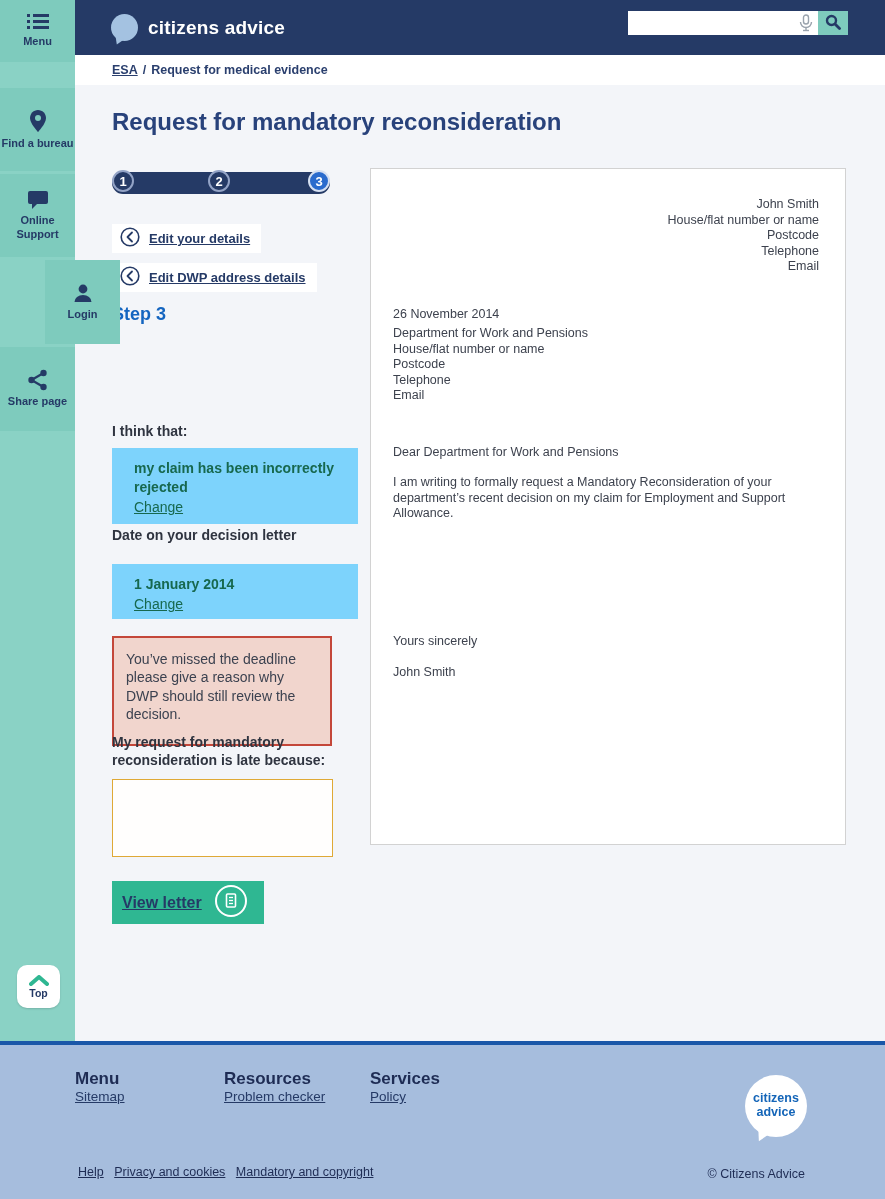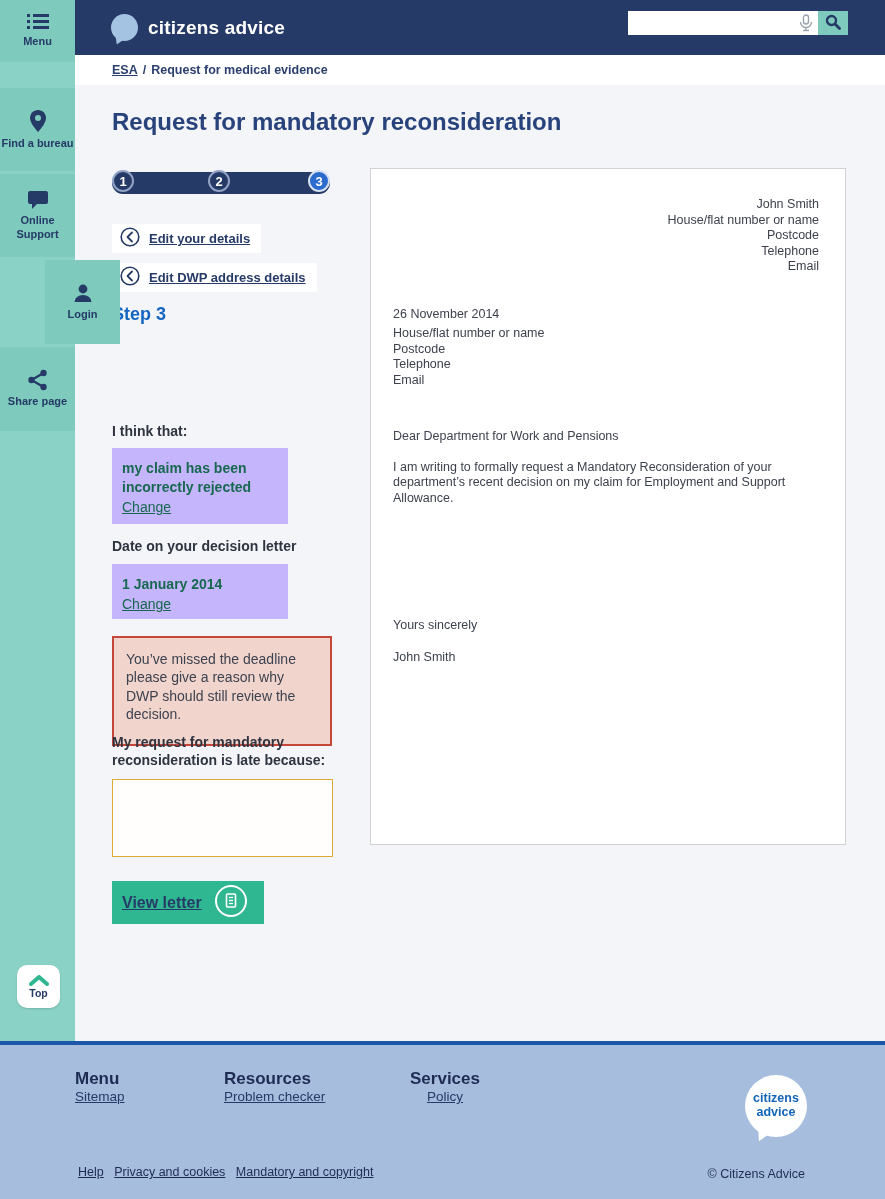--- a/index.html
+++ b/index.html
@@ -46,24 +46,24 @@
   .pstep.p1 { left:0px; } .pstep.p2 { left:96px; } .pstep.p3 { right:0px; background:#2a6bcd; border-color:#d6e0f2; }
 
   .edit-link { position:absolute; left:37px; height:29px; background:#ffffff; display:inline-flex; align-items:center; gap:9px; padding:0 11px 0 8px; cursor:pointer; }
   .edit-link.e1 { top:139px; } .edit-link.e2 { top:178px; }
   .edit-link .el-text { font-size:13px; font-weight:bold; color:#253a66; text-decoration:underline; }
 
   .step-heading { position:absolute; left:37px; top:219px; font-size:18px; font-weight:bold; color:#1465c0; }
   .step-subheading { position:absolute; left:37px; top:246px; width:240px; font-size:19px; color:#3a3f4c; line-height:1.42; }
   .field-label { position:absolute; left:37px; font-size:14px; font-weight:bold; color:#2f3440; line-height:1.3; }
   .lbl-think { top:337px; }
-  .lbl-date { top:452px; }
+  .lbl-date { top:441px; }
   .lbl-late { top:648px; width:240px; }
 
-  .green-box { position:absolute; left:37px; width:176px; background:#c4b5fd; padding:11px 10px; }
+  .green-box { position:absolute; left:37px; width:246px; background:#7dd3fc; padding:11px 22px; }
   .gb1 { top:363px; height:76px; }
   .gb2 { top:479px; height:55px; }
   .green-box .gb-value { font-size:14px; font-weight:bold; color:#17684e; line-height:1.35; }
   .green-box .gb-change { display:inline-block; font-size:14px; color:#17684e; text-decoration:underline; cursor:pointer; margin-top:2px; }
 
   .warning-box { position:absolute; left:37px; top:551px; width:220px; background:#f1d5cd; border:2px solid #c4473a; padding:12px 10px 20px 12px; font-size:14px; color:#3c4250; line-height:1.32; }
 
   .late-textarea { position:absolute; left:37px; top:694px; width:221px; height:78px; background:#fffefd; border:1px solid #dfa936; resize:none; font-family:"Liberation Sans",sans-serif; font-size:13px; color:#333; padding:6px; outline:none; }
 
   .view-letter-btn { position:absolute; left:37px; top:796px; width:152px; height:43px; background:#2fb792; border:none; display:flex; align-items:center; justify-content:flex-start; gap:12px; padding-left:10px; cursor:pointer; }
@@ -76,21 +76,21 @@
   .letter .recipient { margin-top:4px; }
   .letter .salutation { margin-top:41px; }
   .letter .body-par { margin-top:15px; width:400px; }
   .letter .closing { margin-top:112px; }
   .letter .signature { margin-top:16px; }
 
   
   .footer { position:absolute; left:0; top:1041px; width:885px; height:158px; background:#a6bddd; border-top:4px solid #1a57a8; }
   .footer-cols { position:absolute; left:75px; top:24px; display:flex; }
   .fcol { display:flex; flex-direction:column; }
-  .fcol.c1 { width:149px; } .fcol.c2 { width:146px; } .fcol.c3 { width:150px;text-align:center; }
+  .fcol.c1 { width:149px; } .fcol.c2 { width:146px; } .fcol.c3 { width:150px; }
   .fcol h3 { font-size:17px; font-weight:bold; color:#1e2c54; }
   .fcol a { font-size:13.5px; color:#253a66; text-decoration:underline; cursor:pointer; }
   .footer-logo { position:absolute; left:745px; top:30px; width:62px; height:62px; background:#ffffff; border-radius:50%; display:flex; align-items:center; justify-content:center; text-align:center; }
   .footer-logo::after { content:""; position:absolute; left:12px; bottom:-5px; width:0; height:0; border-left:3px solid transparent; border-right:9px solid transparent; border-top:10px solid #ffffff; transform:rotate(14deg); }
   .footer-logo .fl-text { font-size:12.5px; font-weight:bold; color:#1465b8; line-height:1.1; width:50px; }
   .footer-bottom { position:absolute; left:78px; top:120px; font-size:12.5px; color:#1e2c54; }
   .footer-bottom a { color:#1e2c54; text-decoration:underline; cursor:pointer; margin-right:7px; }
   .footer-copy { position:absolute; right:80px; top:122px; font-size:12.5px; color:#1e2c54; }
 </style>
 </head>
@@ -258,20 +258,21 @@
     <div class="letter">
       <div class="sender">
         <div>John Smith</div>
         <div>House/flat number or name</div>
         <div>Postcode</div>
         <div>Telephone</div>
         <div>Email</div>
       </div>
       <div class="date-line">26 November 2014</div>
       <div class="recipient">
+        <div>Department for Work and Pensions</div>
         <div>House/flat number or name</div>
         <div>Postcode</div>
         <div>Telephone</div>
         <div>Email</div>
       </div>
       <div class="salutation">Dear Department for Work and Pensions</div>
       <p class="body-par">I am writing to formally request a Mandatory Reconsideration of your department’s recent decision on my claim for Employment and Support Allowance.</p>
       <div class="closing">Yours sincerely</div>
       <div class="signature">John Smith</div>
     </div>

